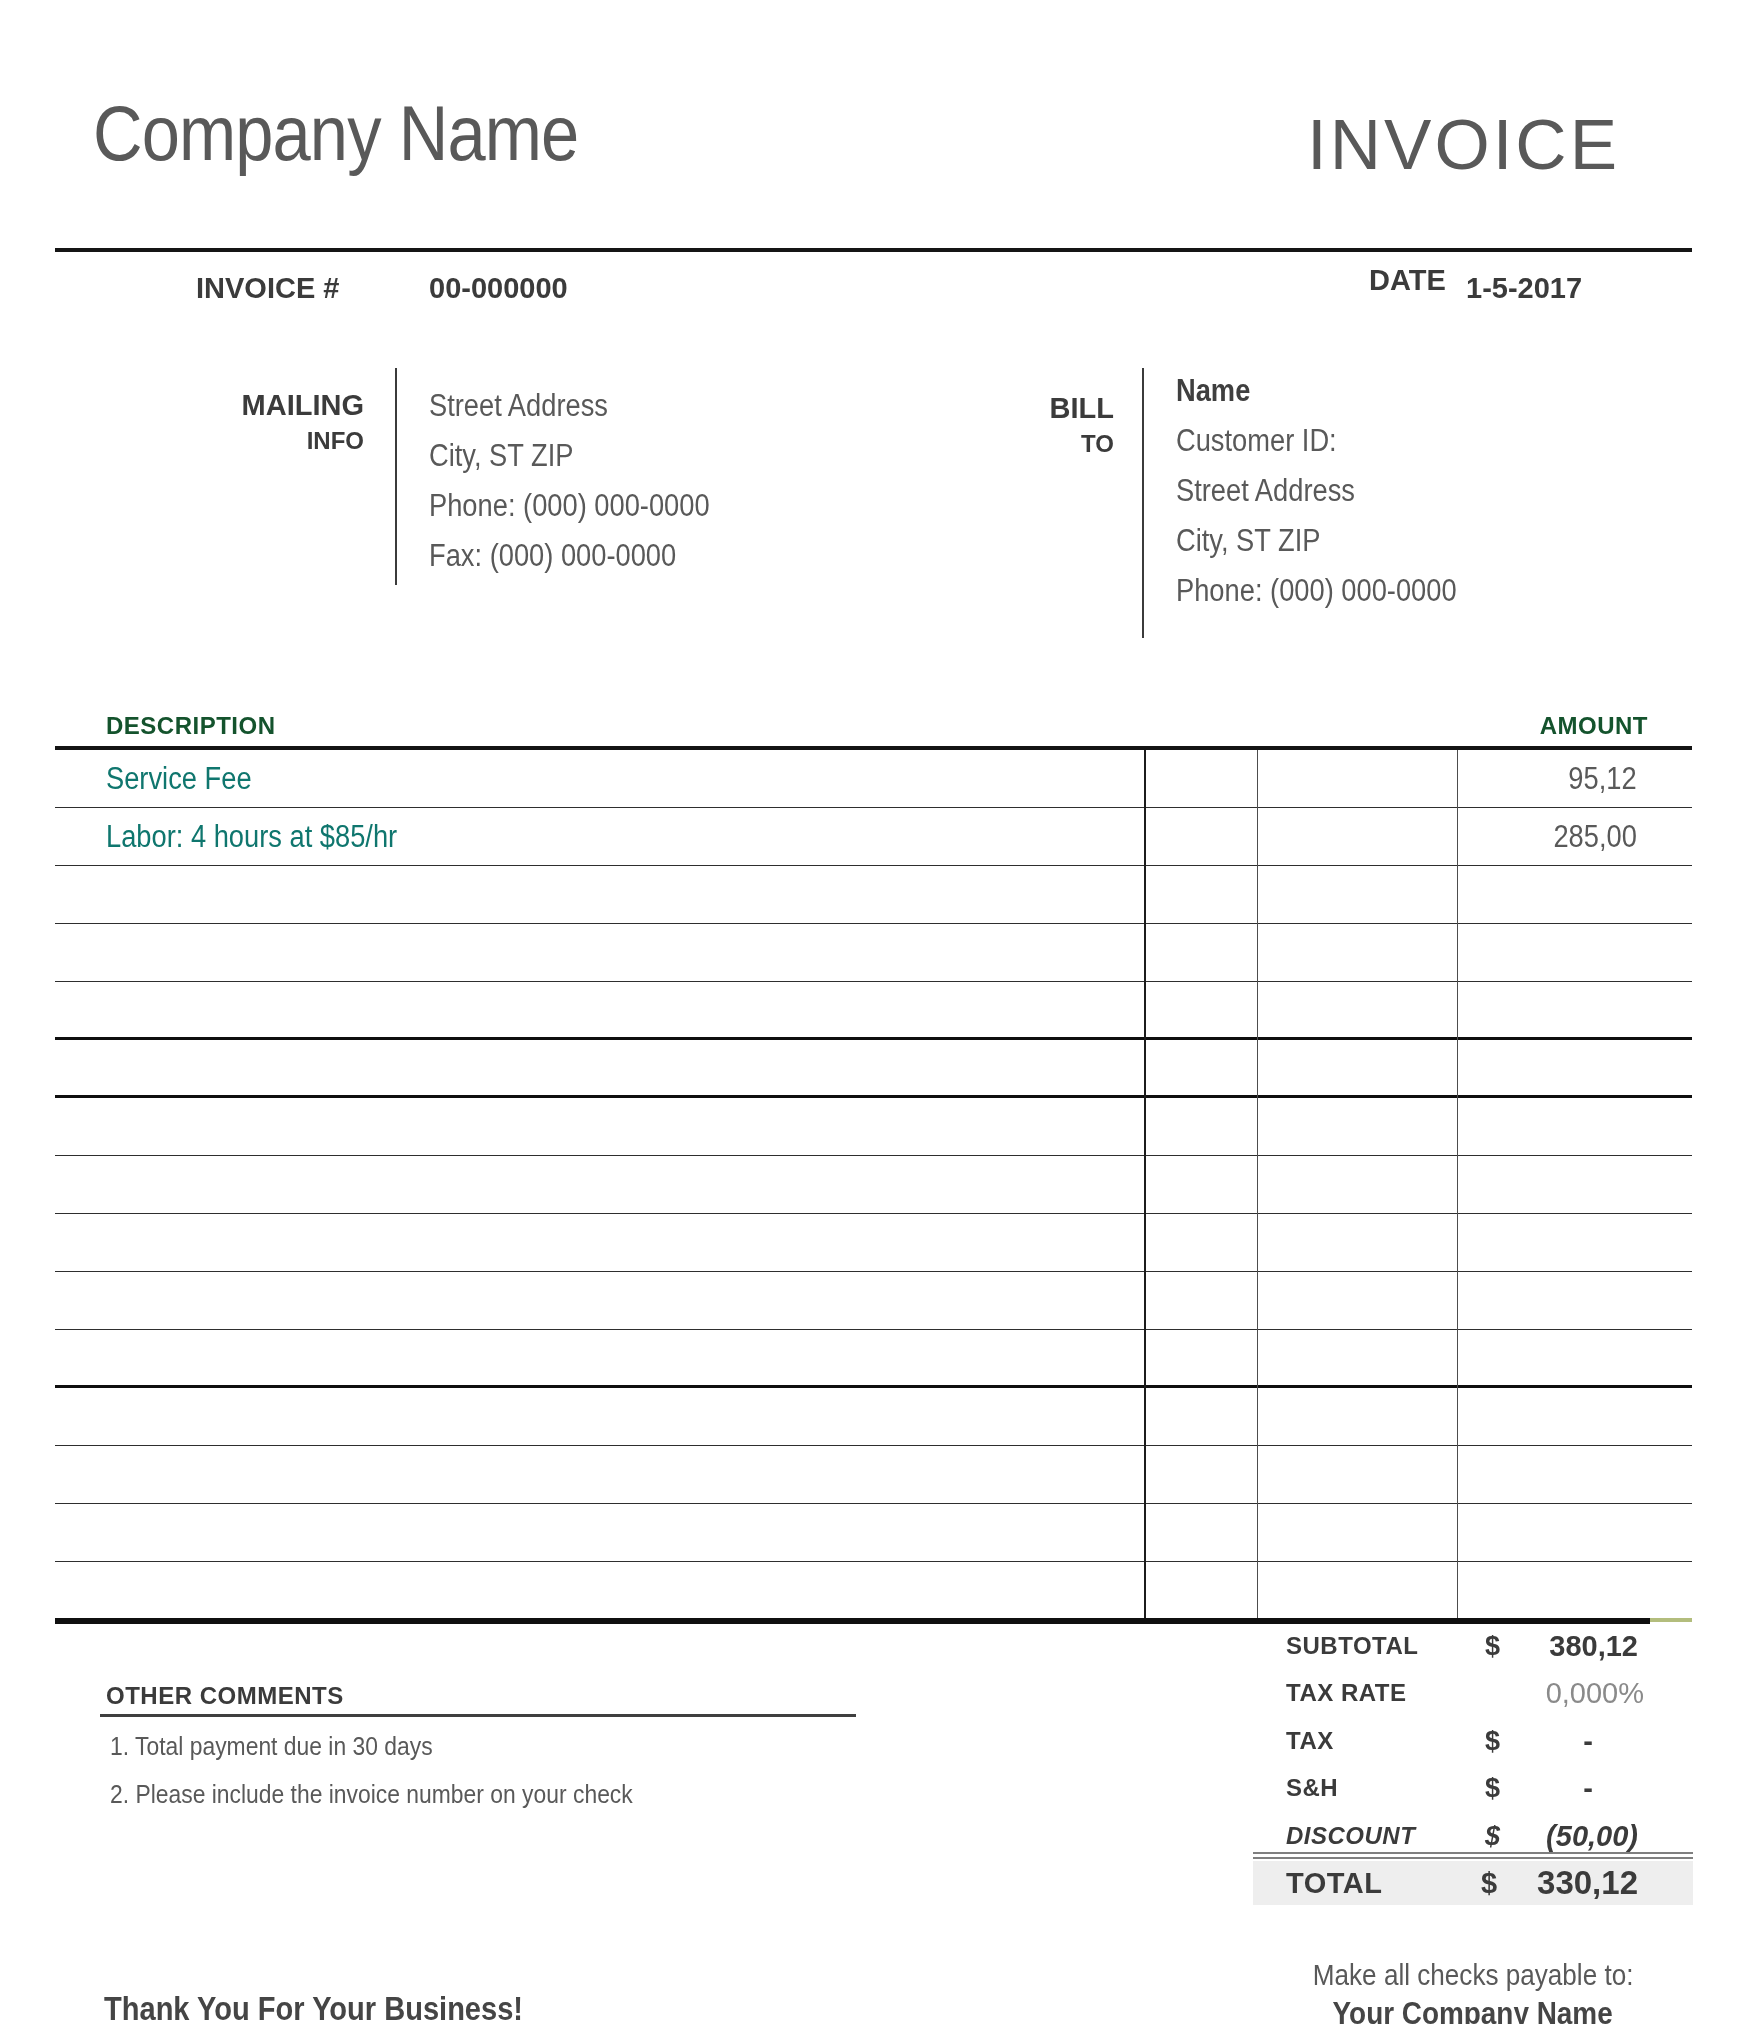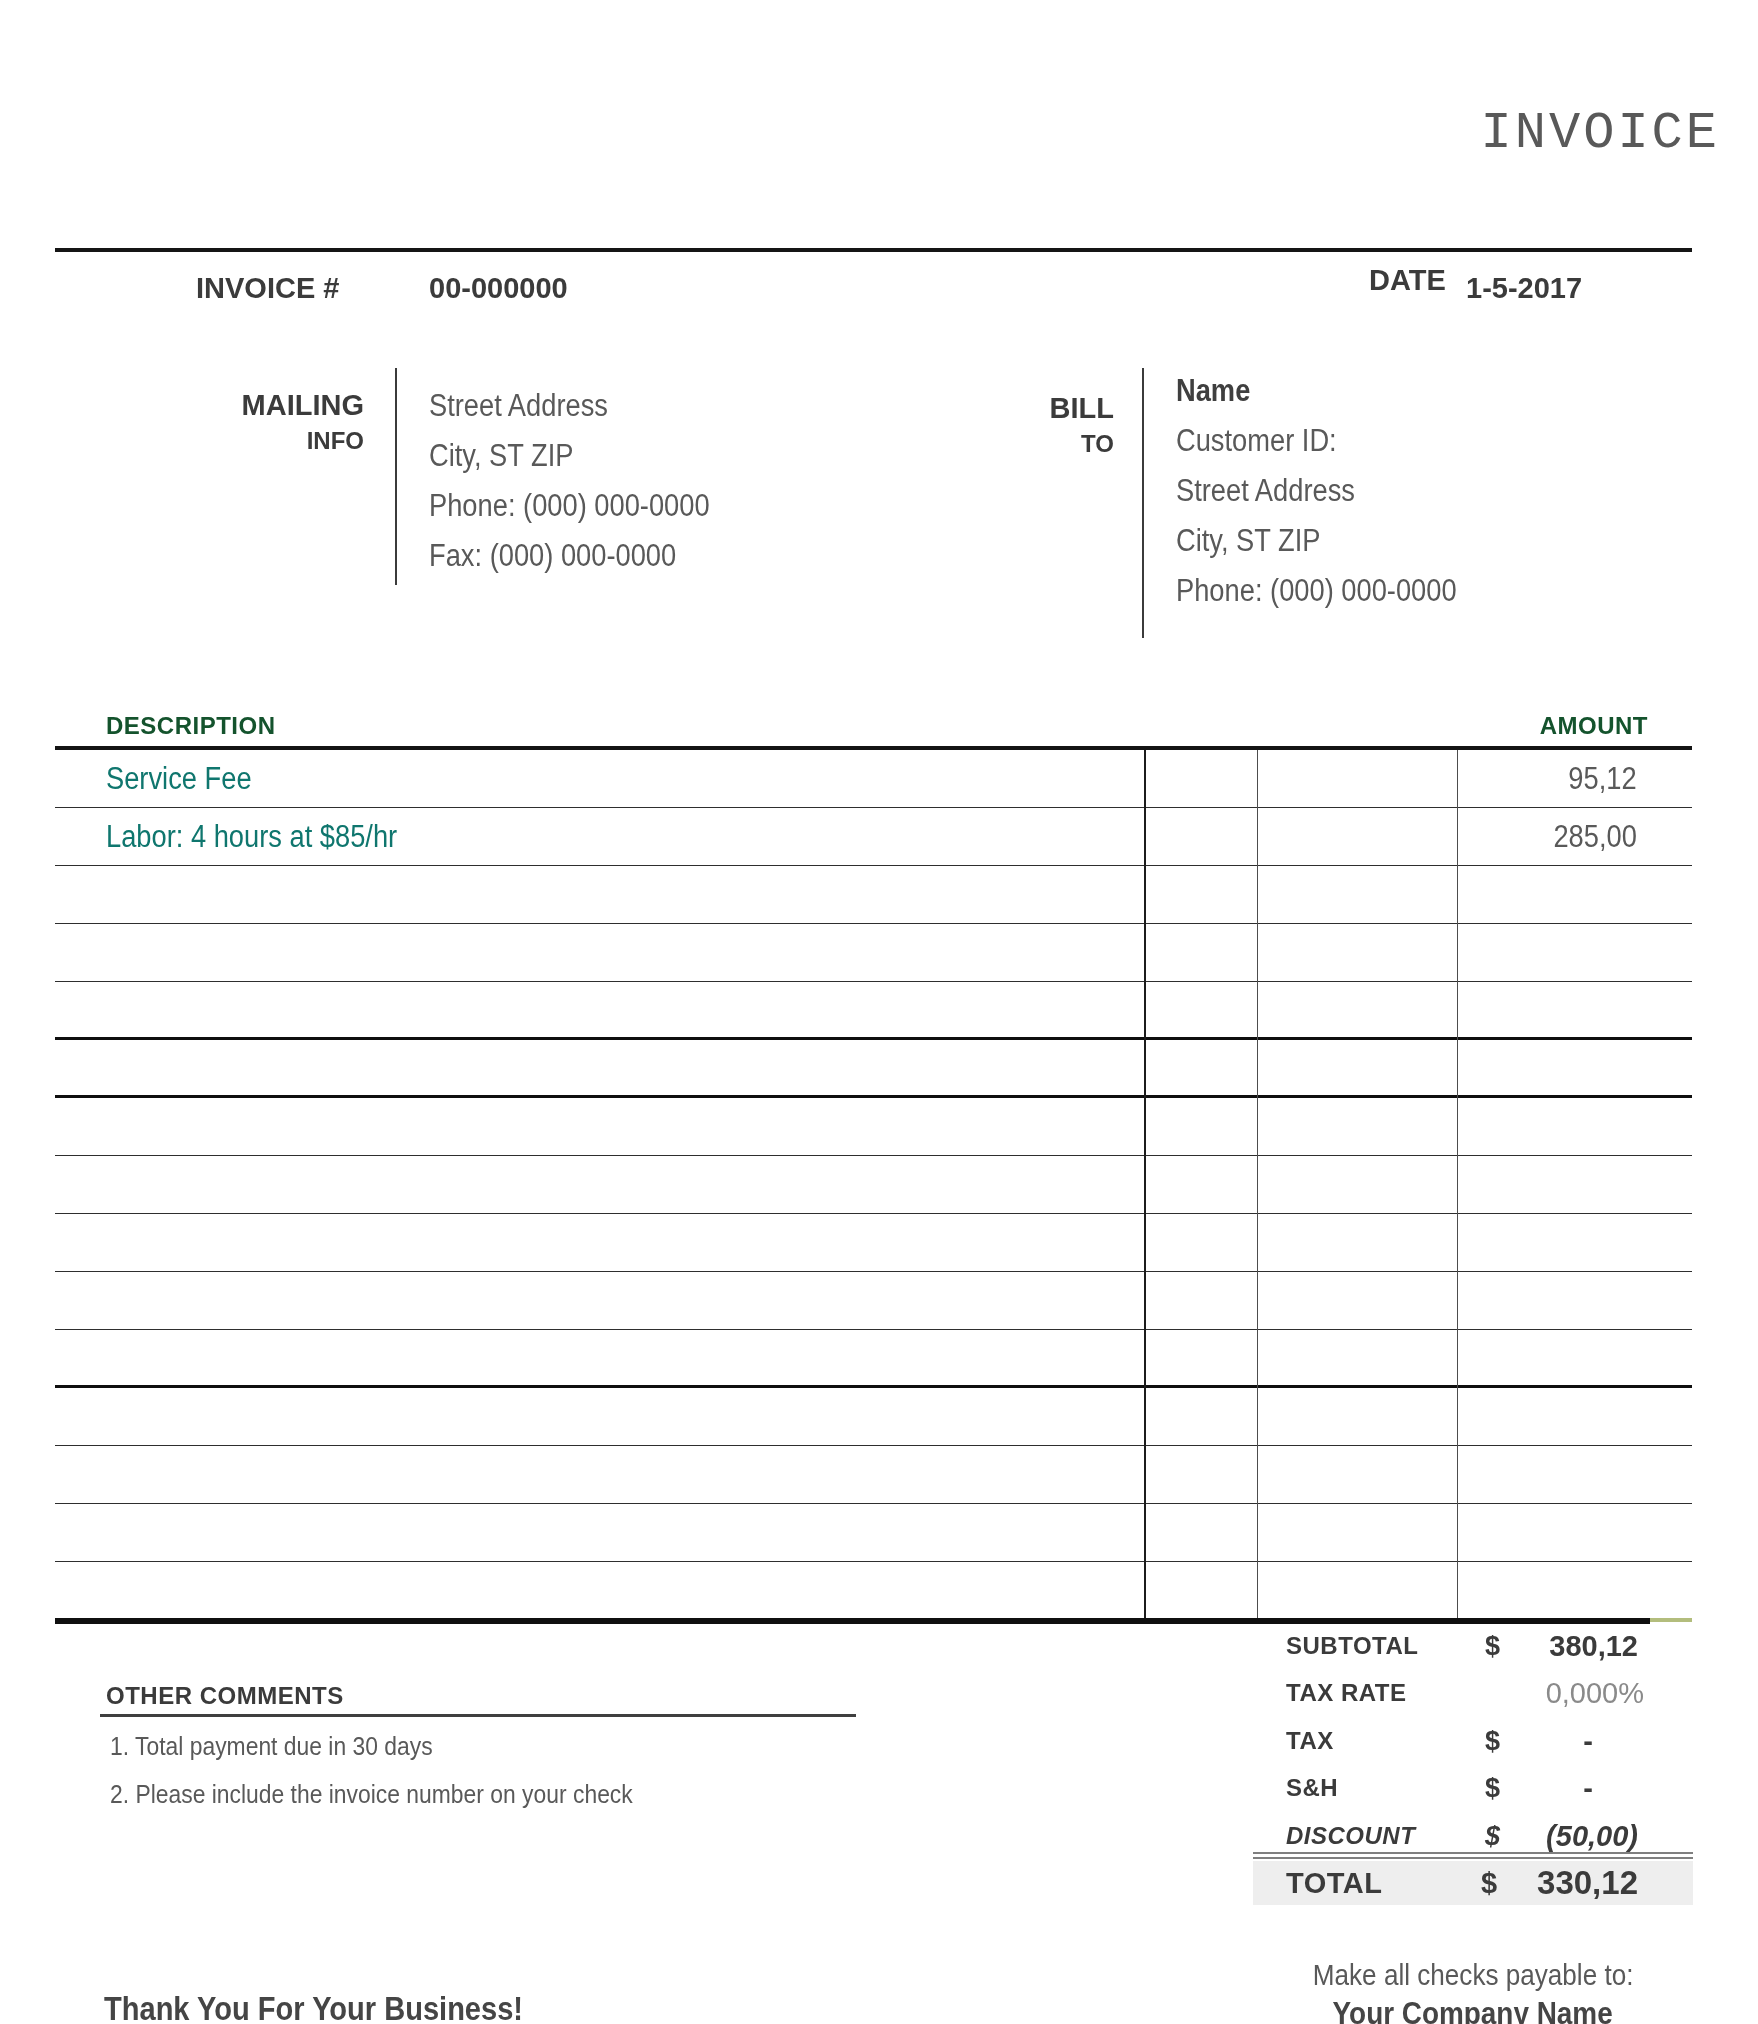--- a/index.html
+++ b/index.html
@@ -6,23 +6,23 @@
   body{background:#fff;}
   .page{position:relative;width:1758px;height:2024px;background:#ffffff;overflow:hidden;
         font-family:"Liberation Sans",sans-serif;color:#595959;}
   .abs{position:absolute;}
   .nw{display:inline-block;transform:scaleX(0.88);transform-origin:0 50%;white-space:nowrap;}
   .nwr{display:inline-block;transform:scaleX(0.88);transform-origin:100% 50%;white-space:nowrap;}
   .nwc{display:inline-block;transform:scaleX(0.9);transform-origin:50% 50%;white-space:nowrap;}
 
   
   .company{left:93px;top:88px;font-size:78px;color:#595959;letter-spacing:-1px;}
-  .doc-title{left:1268px;top:104px;width:452px;text-align:right;
-             font-family:Liberation Mono, monospace;
-             font-size:52px;color:#595959;letter-spacing:3px;}
+  .doc-title{left:1168px;top:104px;width:452px;text-align:right;
+             font-family:Liberation Sans, sans-serif;
+             font-size:71px;color:#595959;letter-spacing:3px;}
   .top-rule{left:55px;top:248px;width:1637px;height:4px;background:#151515;}
 
   
   .meta-label{font-size:29px;font-weight:700;color:#3b3b3b;}
   .lbl-invoice{left:196px;top:272px;}
   .val-invoice{left:429px;top:272px;}
   .lbl-date{left:1345px;top:264px;margin-left:24px;}
   .val-date{left:1466px;top:272px;}
 
   
@@ -75,20 +75,21 @@
   .payable{left:1253px;top:1956px;width:440px;text-align:center;}
   .payable-1{font-size:29px;color:#595959;line-height:38px;}
   .payable-2{font-size:31px;font-weight:700;color:#454545;line-height:40px;}
   .thanks{left:104px;top:1990px;font-size:33px;font-weight:700;color:#454545;}
 </style>
 </head>
 <body>
 
 <div class="page">
 
+  <div class="abs company"><span class="nw">Company Name</span></div>
   <div class="abs doc-title">INVOICE</div>
   <div class="abs top-rule"></div>
 
   <div class="abs meta-label lbl-invoice">INVOICE #</div>
   <div class="abs meta-label val-invoice">00-000000</div>
   <div class="abs meta-label lbl-date">DATE</div>
   <div class="abs meta-label val-date">1-5-2017</div>
 
   <div class="abs blk-label" style="left:150px;top:389px;width:214px;text-align:right;">MAILING</div>
   <div class="abs blk-label2" style="left:150px;top:427px;width:214px;">INFO</div>

